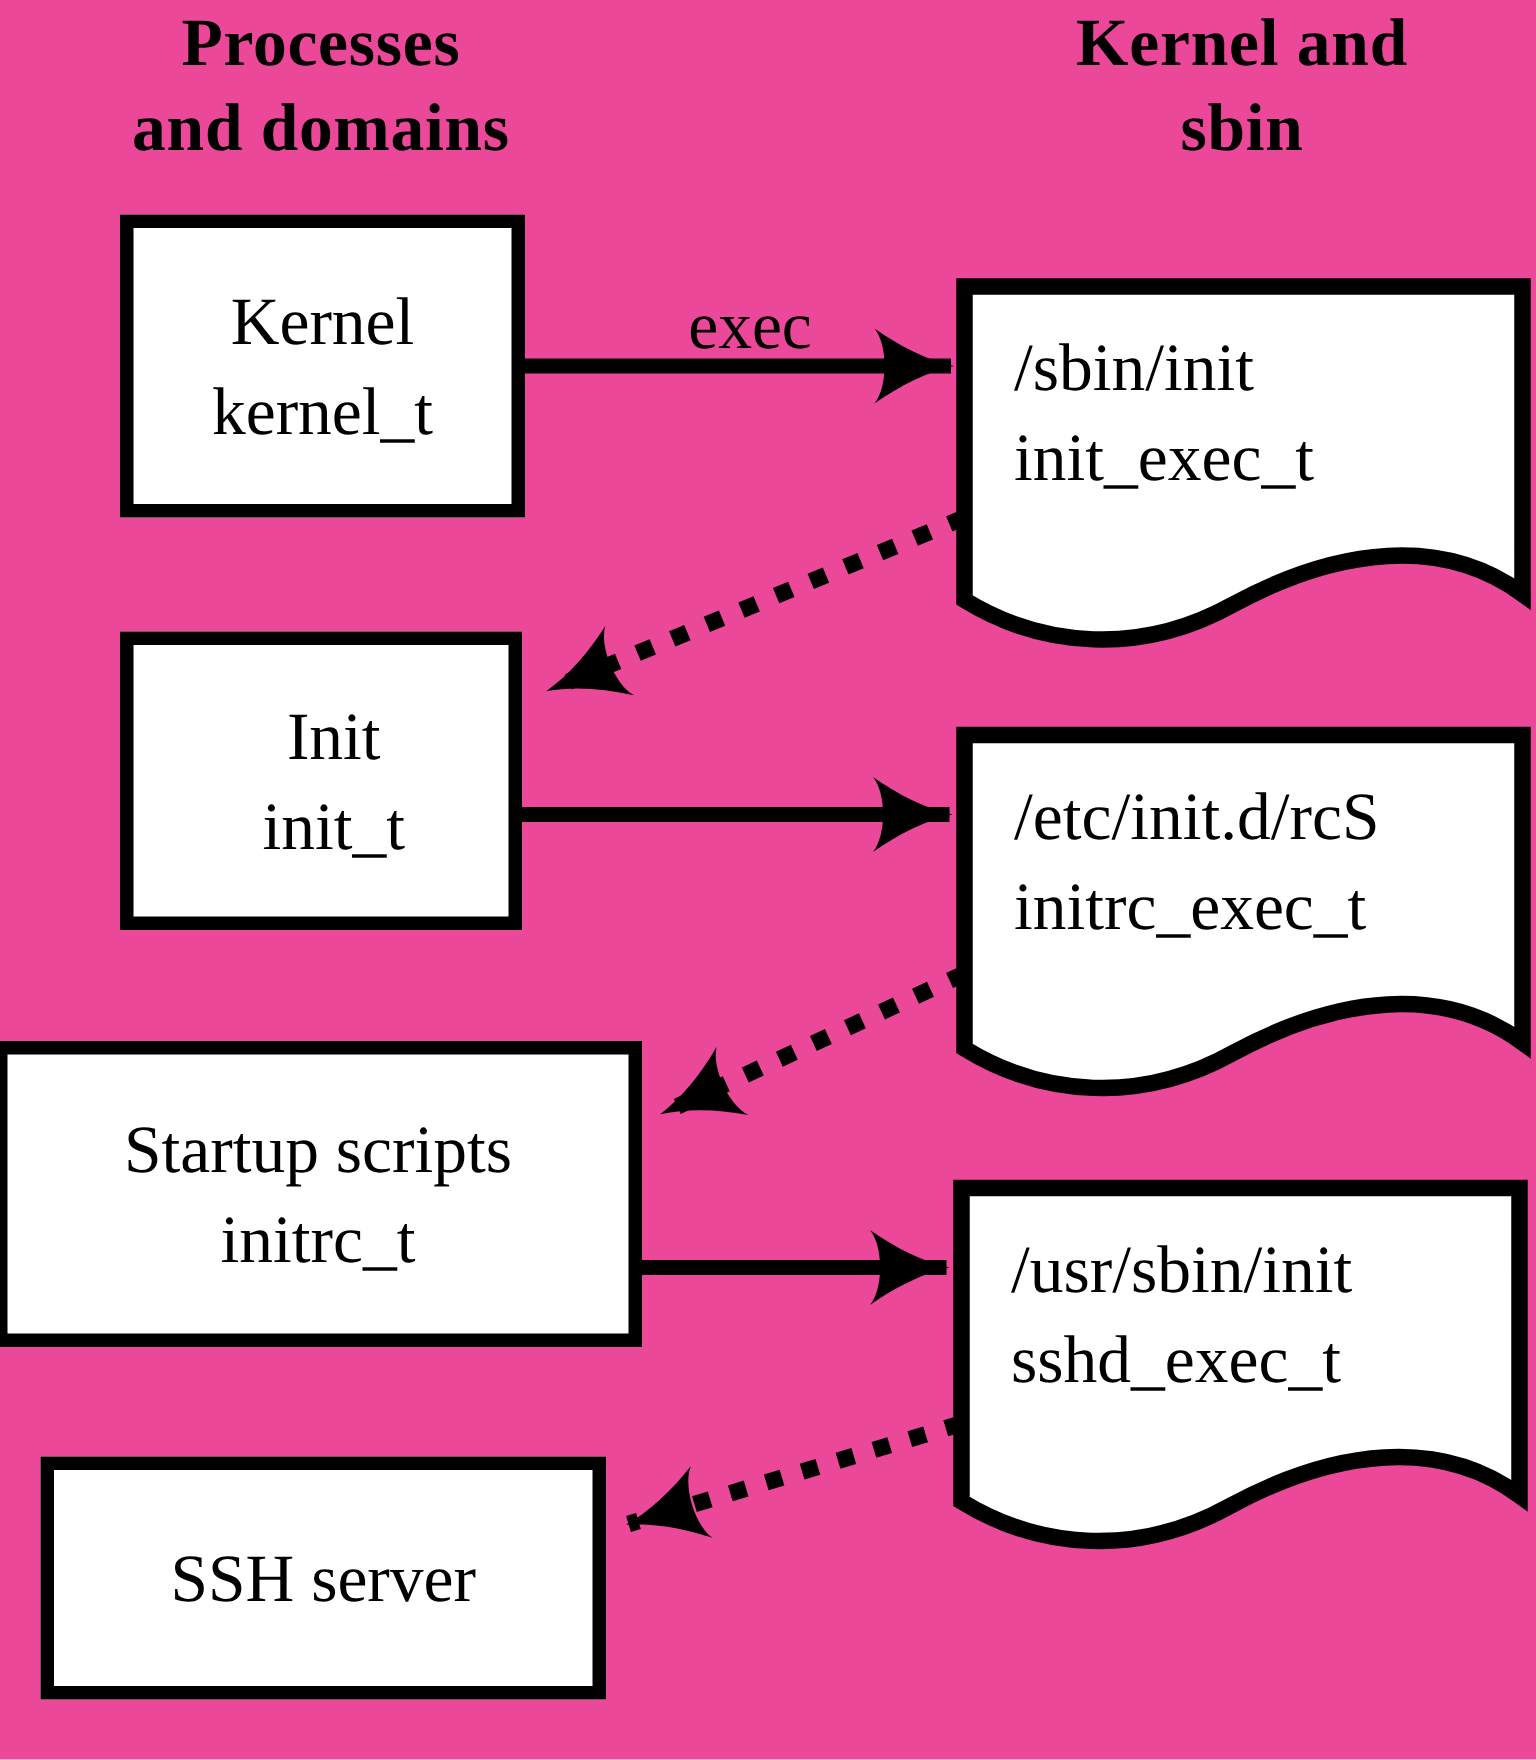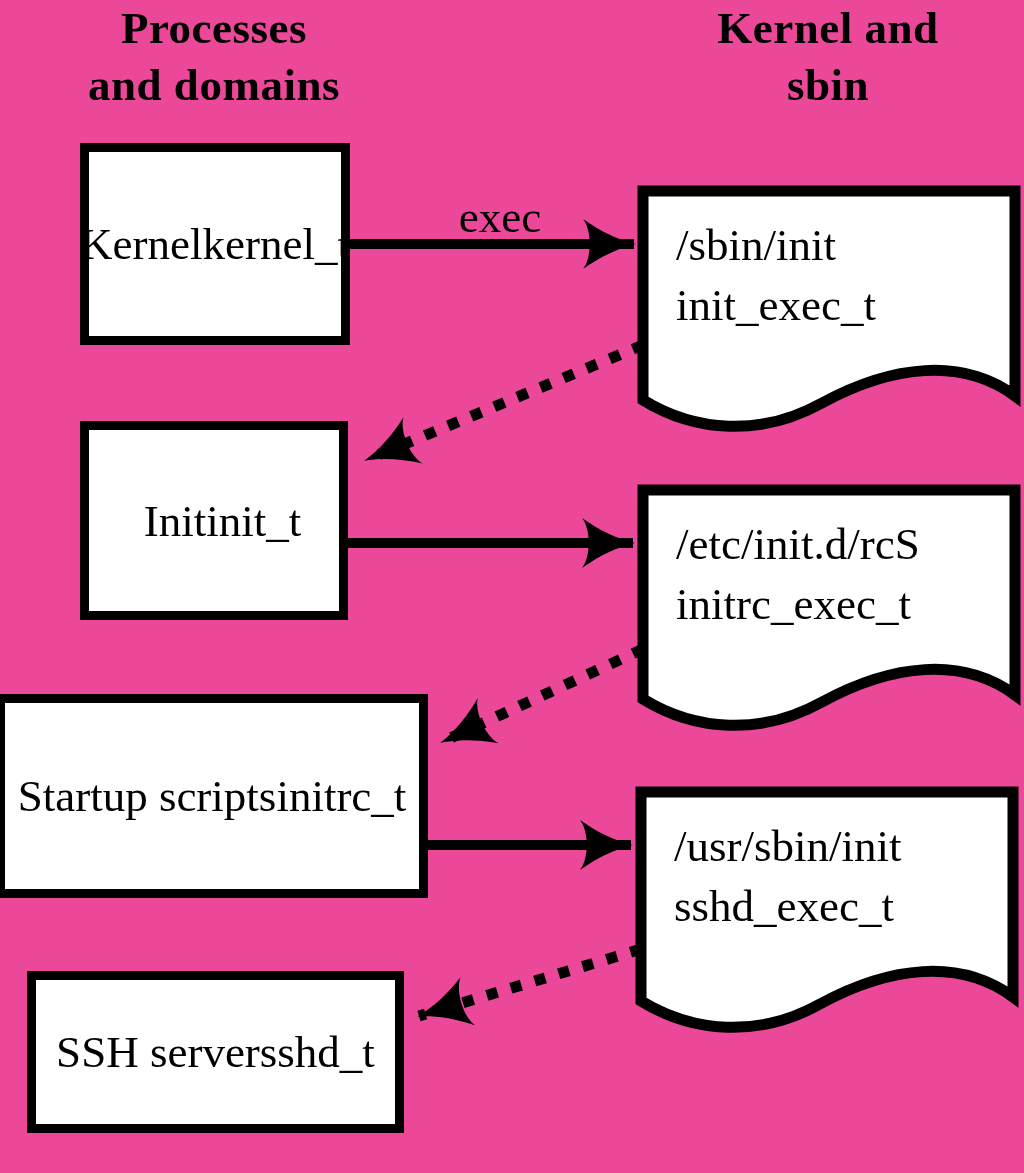--- a/index.html
+++ b/index.html
@@ -28,20 +28,21 @@
   }
   .heading-left  { left: 28px; }
   .heading-right { left: 642px; }
 
   .pbox {
     position: absolute;
     box-sizing: border-box;
     border: 9px solid #000000;
     background: #ffffff;
     display: flex;
+    flex-direction: column;
     align-items: center;
     justify-content: center;
     text-align: center;
     font-size: 45px;
     line-height: 60px;
   }
   .pbox-kernel  { left: 80px;  top: 143px; width: 270px; height: 202px; }
   .pbox-init    { left: 80px;  top: 421px; width: 268px; height: 199px; padding-left: 17px; }
   .pbox-startup { left: -4px;  top: 694px; width: 432px; height: 204px; }
   .pbox-ssh     { left: 27px;  top: 971px; width: 377px; height: 162px; }
@@ -120,21 +121,20 @@
   <div class="pbox pbox-init">
     <div>Init</div>
     <div>init_t</div>
   </div>
   <div class="pbox pbox-startup">
     <div>Startup scripts</div>
     <div>initrc_t</div>
   </div>
   <div class="pbox pbox-ssh">
     <div>SSH server</div>
-    <div>sshd_t</div>
   </div>
 
   <div class="doc doc-1">
     <svg class="doc-shape" viewBox="0 0 384 252">
       <path d="M6,6 H378 V211 C325,172 255,180 185,218 C124,252 58,247 6,215 Z" fill="#ffffff" stroke="#000000" stroke-width="11" stroke-linejoin="miter"></path>
     </svg>
     <div class="doc-text">
       <div>/sbin/init</div>
       <div>init_exec_t</div>
     </div>

